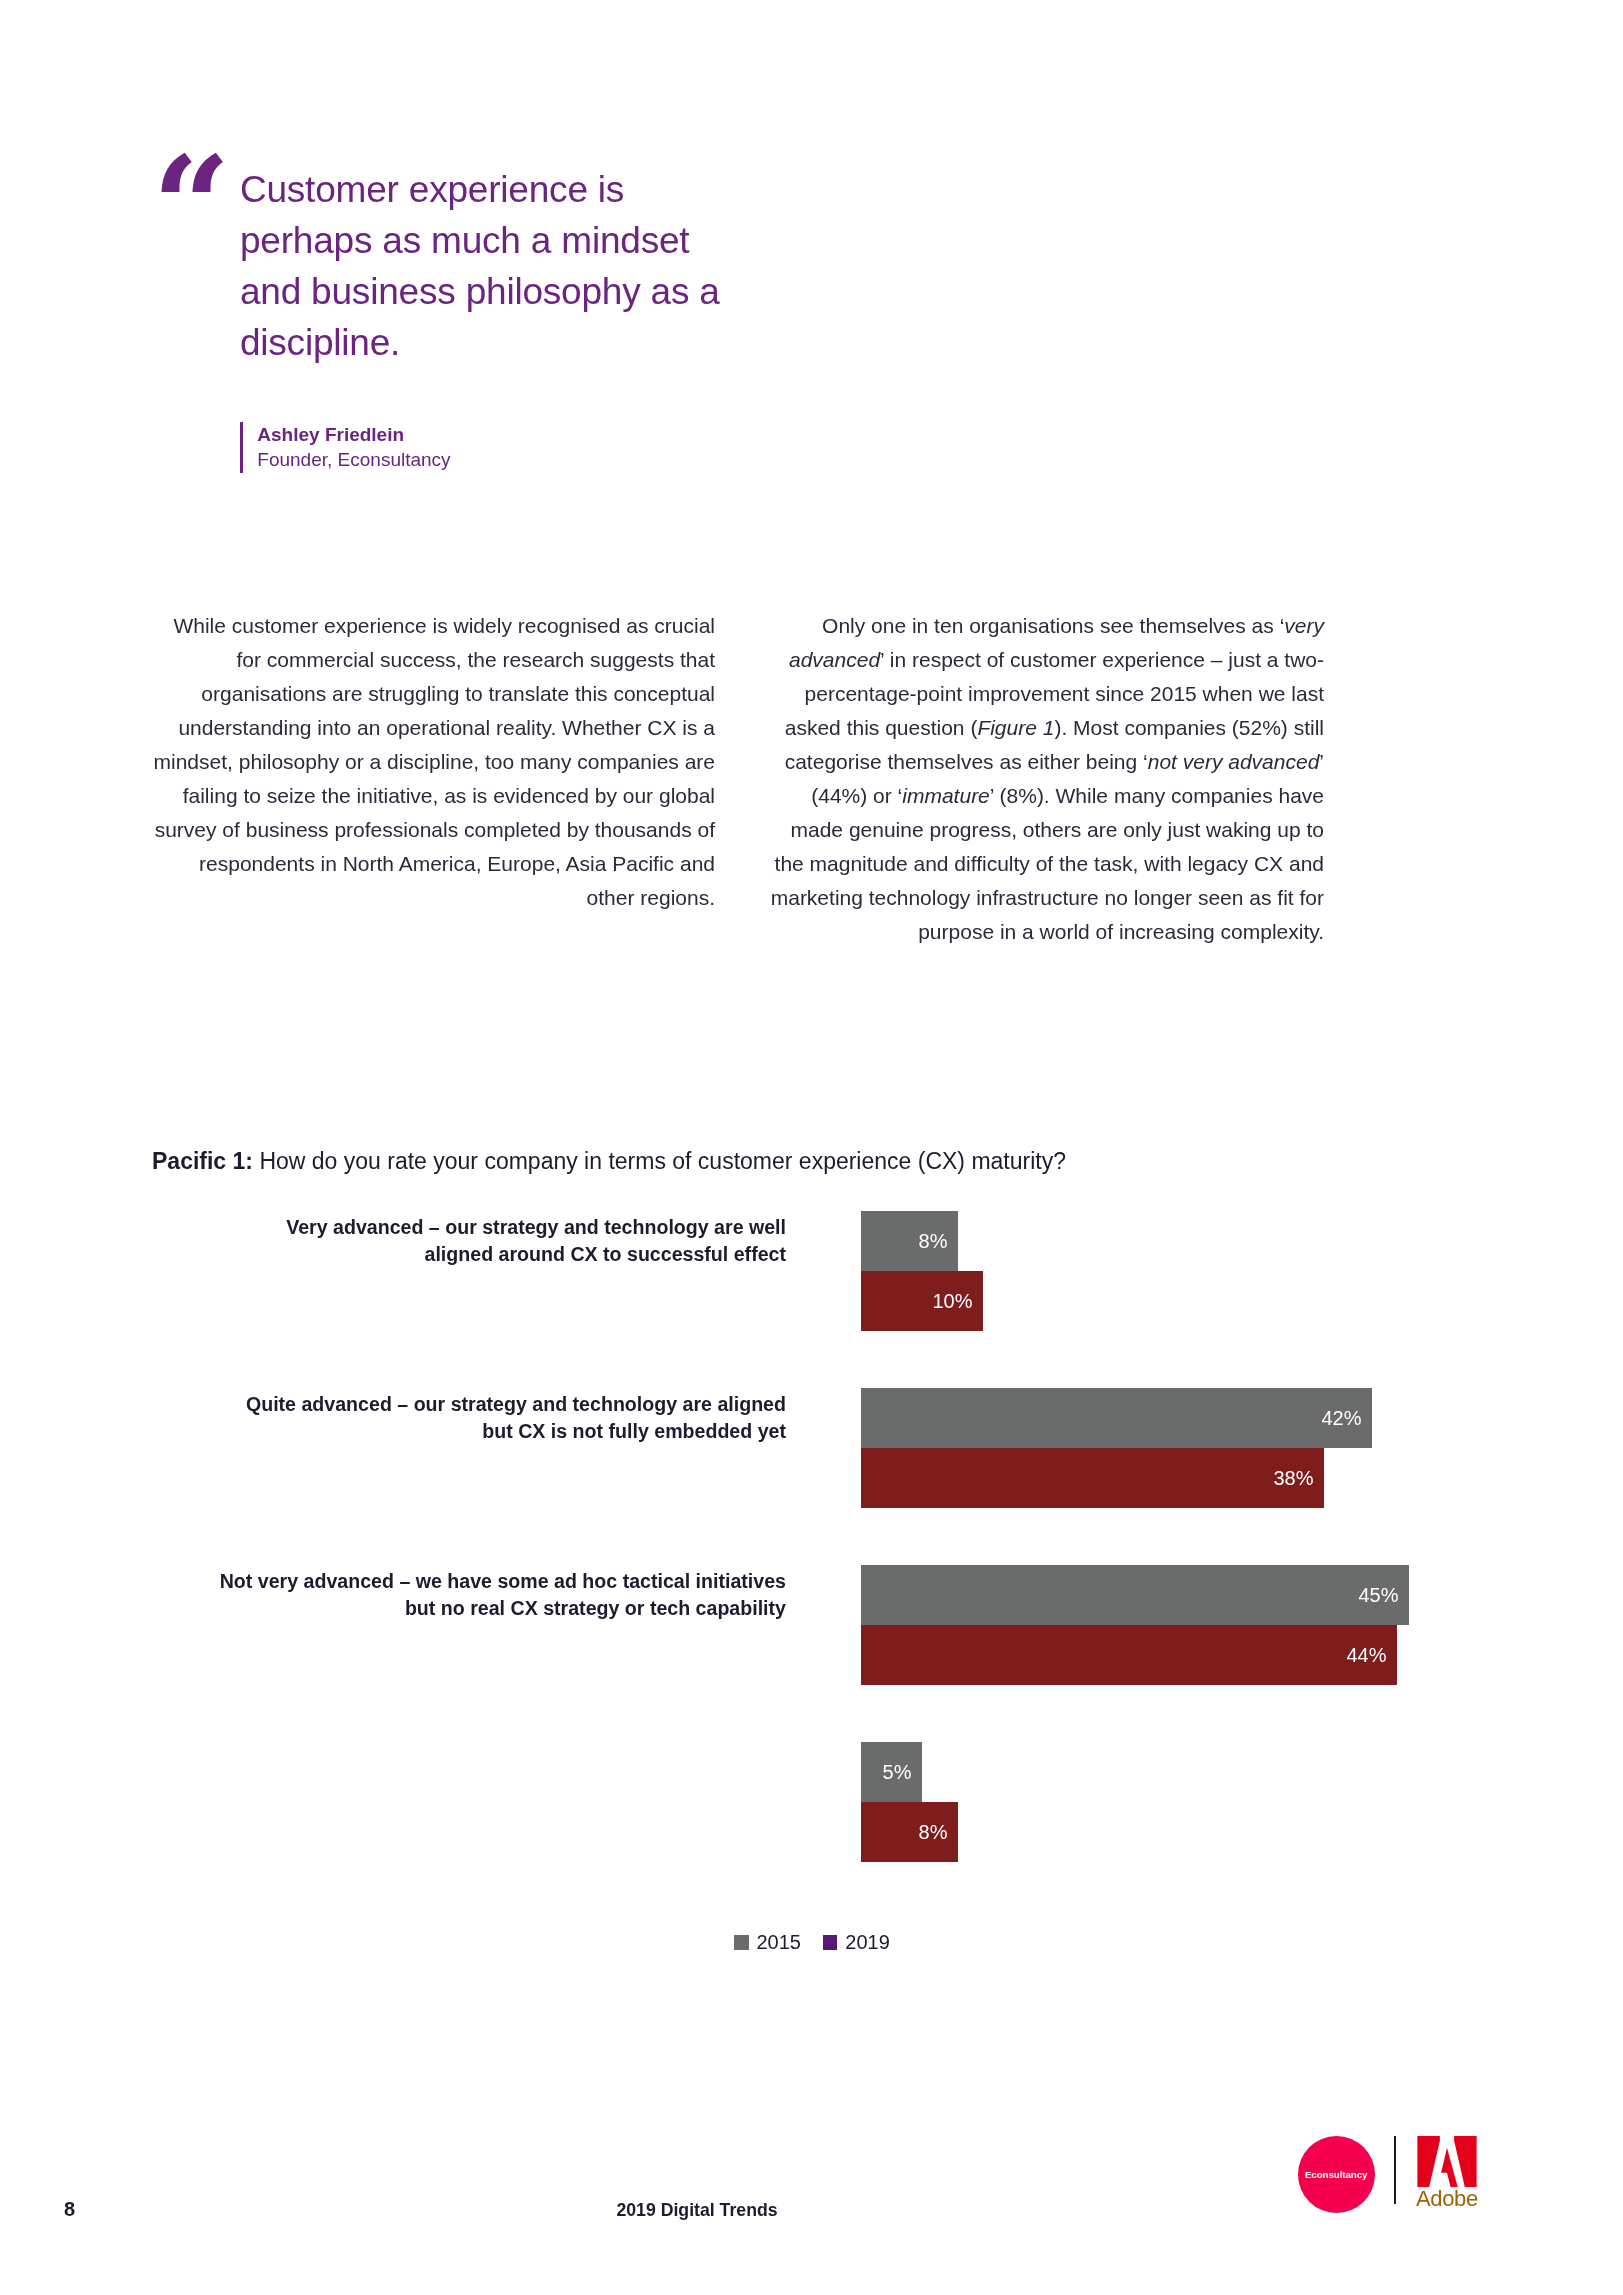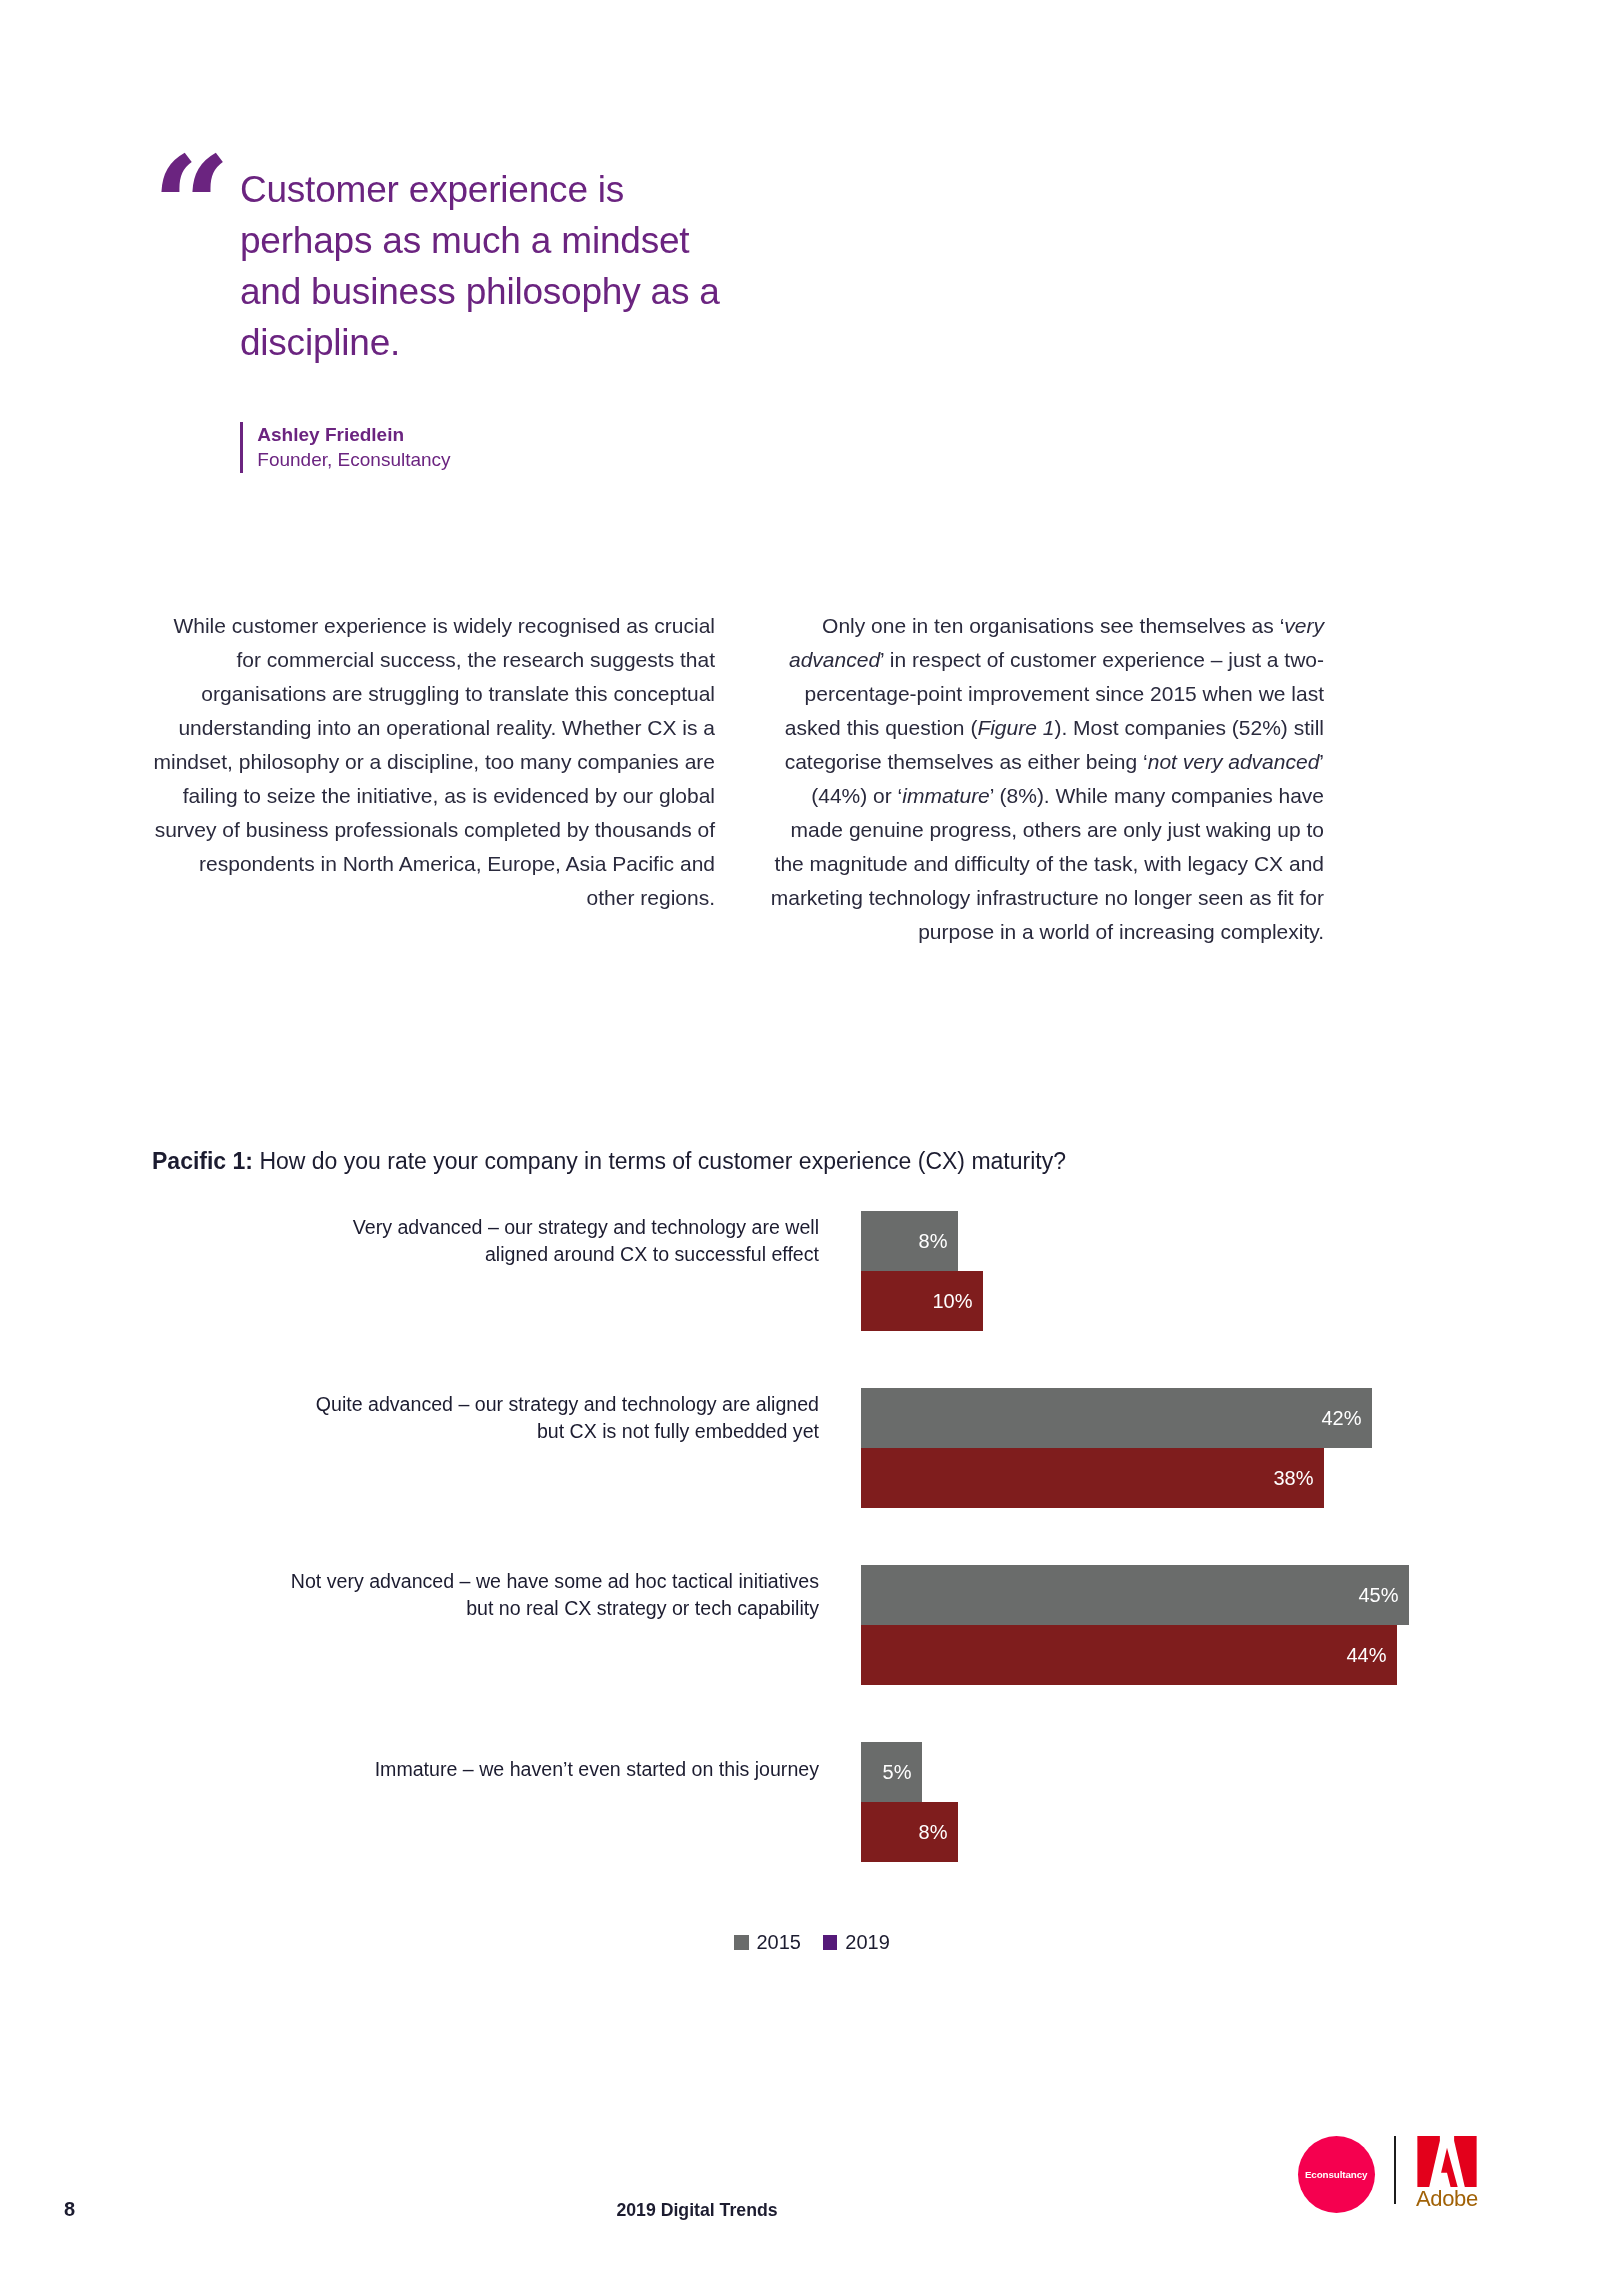--- a/index.html
+++ b/index.html
@@ -50,23 +50,23 @@
   
   .figure-title {
     position:absolute; left:152px; top:1148px;
     font-size:23px; color:#1c1c30; font-weight:400;
   }
   .figure-title b { font-weight:700; }
 
   .chart { position:absolute; left:152px; top:1211px; width:1320px; }
   .chart-row { position:relative; height:177px; }
   .cat-label {
-    position:absolute; right:653px; top:0;
+    position:absolute; right:686px; top:0;
     width:576px; text-align:right;
-    font-size:19.6px; line-height:1.42; color:#1c1c30;
+    font-size:19.6px; line-height:1.42; color:#1c1c30;font-weight:bold;
   }
   .cat-label.one-line { top:14.4px; }
   .cat-label.two-line { top:2.6px; }
   .bars { position:absolute; left:709px; top:0; }
   .bar {
     height:60px; position:relative;
     display:flex; align-items:center; justify-content:flex-end;
   }
   .bar-2015 { background:#6A6C6B; }
   .bar-2019 { background:#7f1d1d; }
@@ -167,23 +167,20 @@
         <div class="bars">
           <div class="bar bar-2015" style="width: 548px;">
             <span class="bar-val">45%</span>
           </div>
           <div class="bar bar-2019" style="width: 536px;">
             <span class="bar-val">44%</span>
           </div>
         </div>
       </div>
       <div class="chart-row">
-        <div class="cat-label one-line">
-          <div>Immature – we haven’t even started on this journey</div>
-        </div>
         <div class="bars">
           <div class="bar bar-2015" style="width: 61px;">
             <span class="bar-val">5%</span>
           </div>
           <div class="bar bar-2019" style="width: 97px;">
             <span class="bar-val">8%</span>
           </div>
         </div>
       </div>
     </div>

